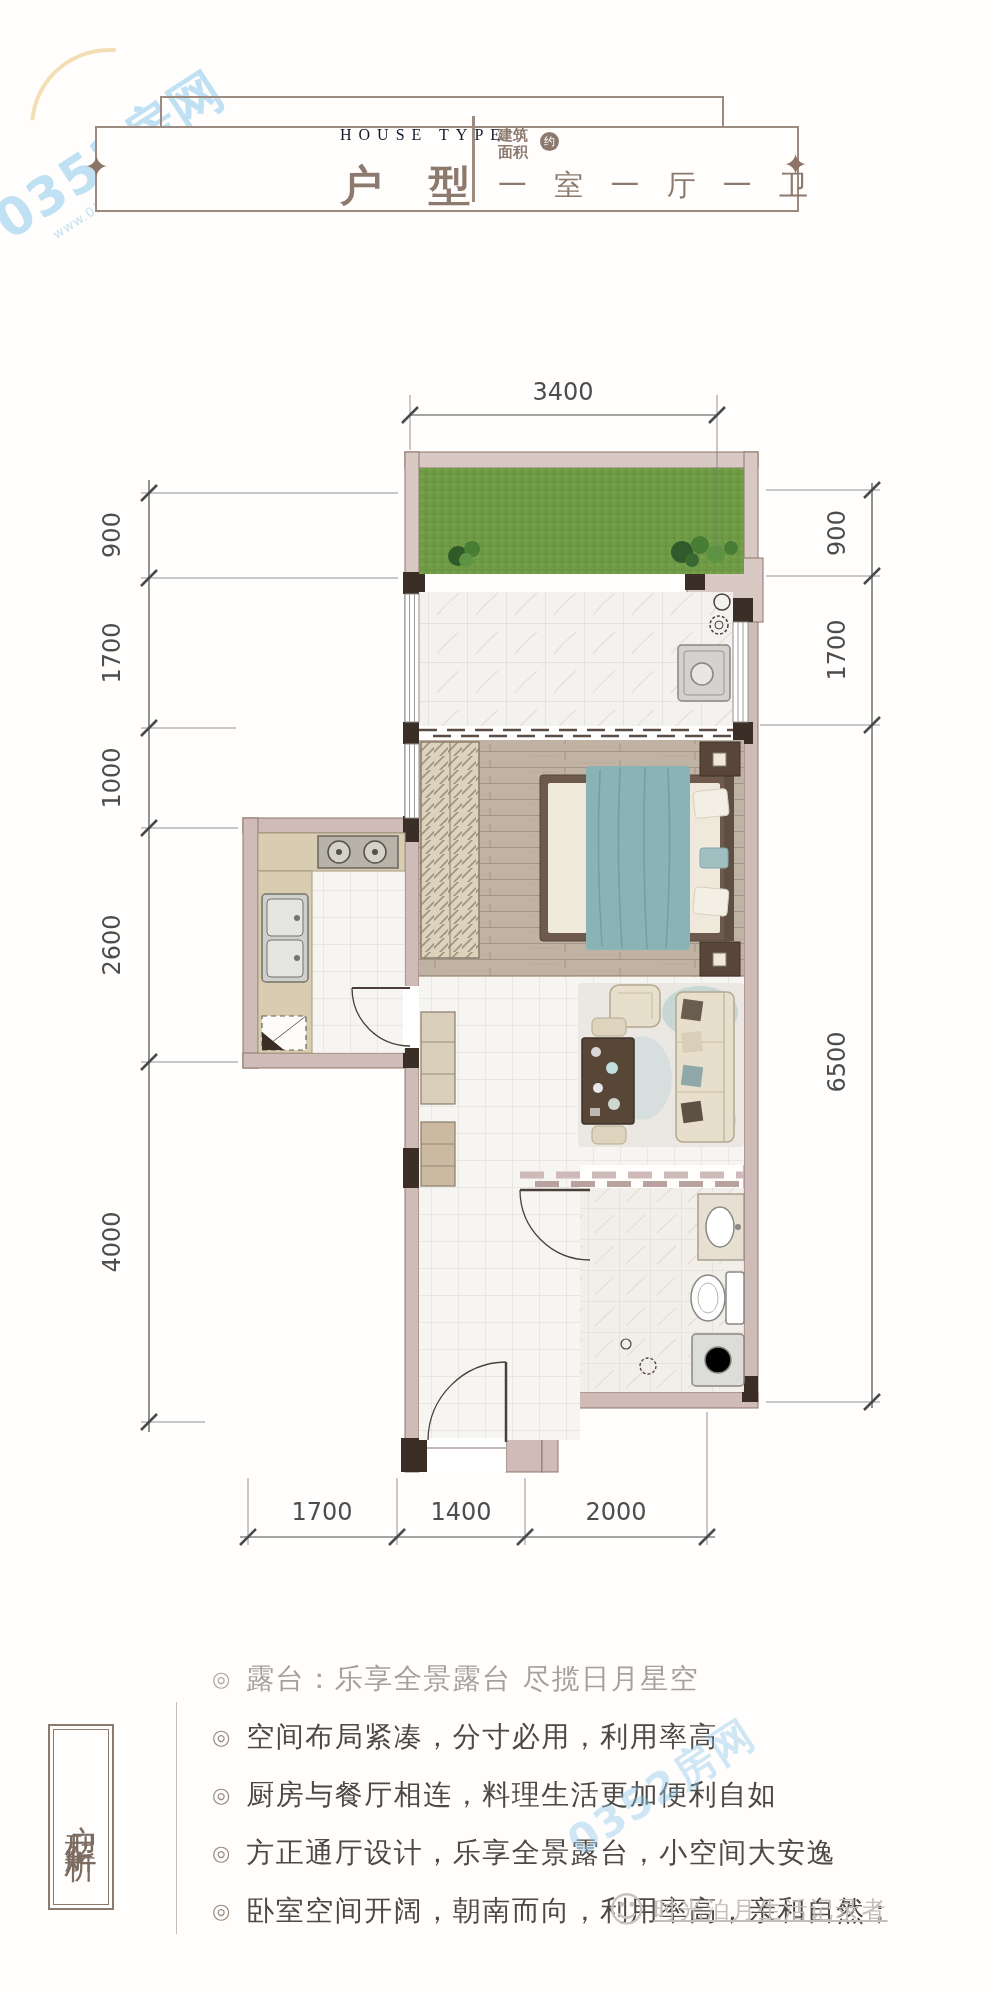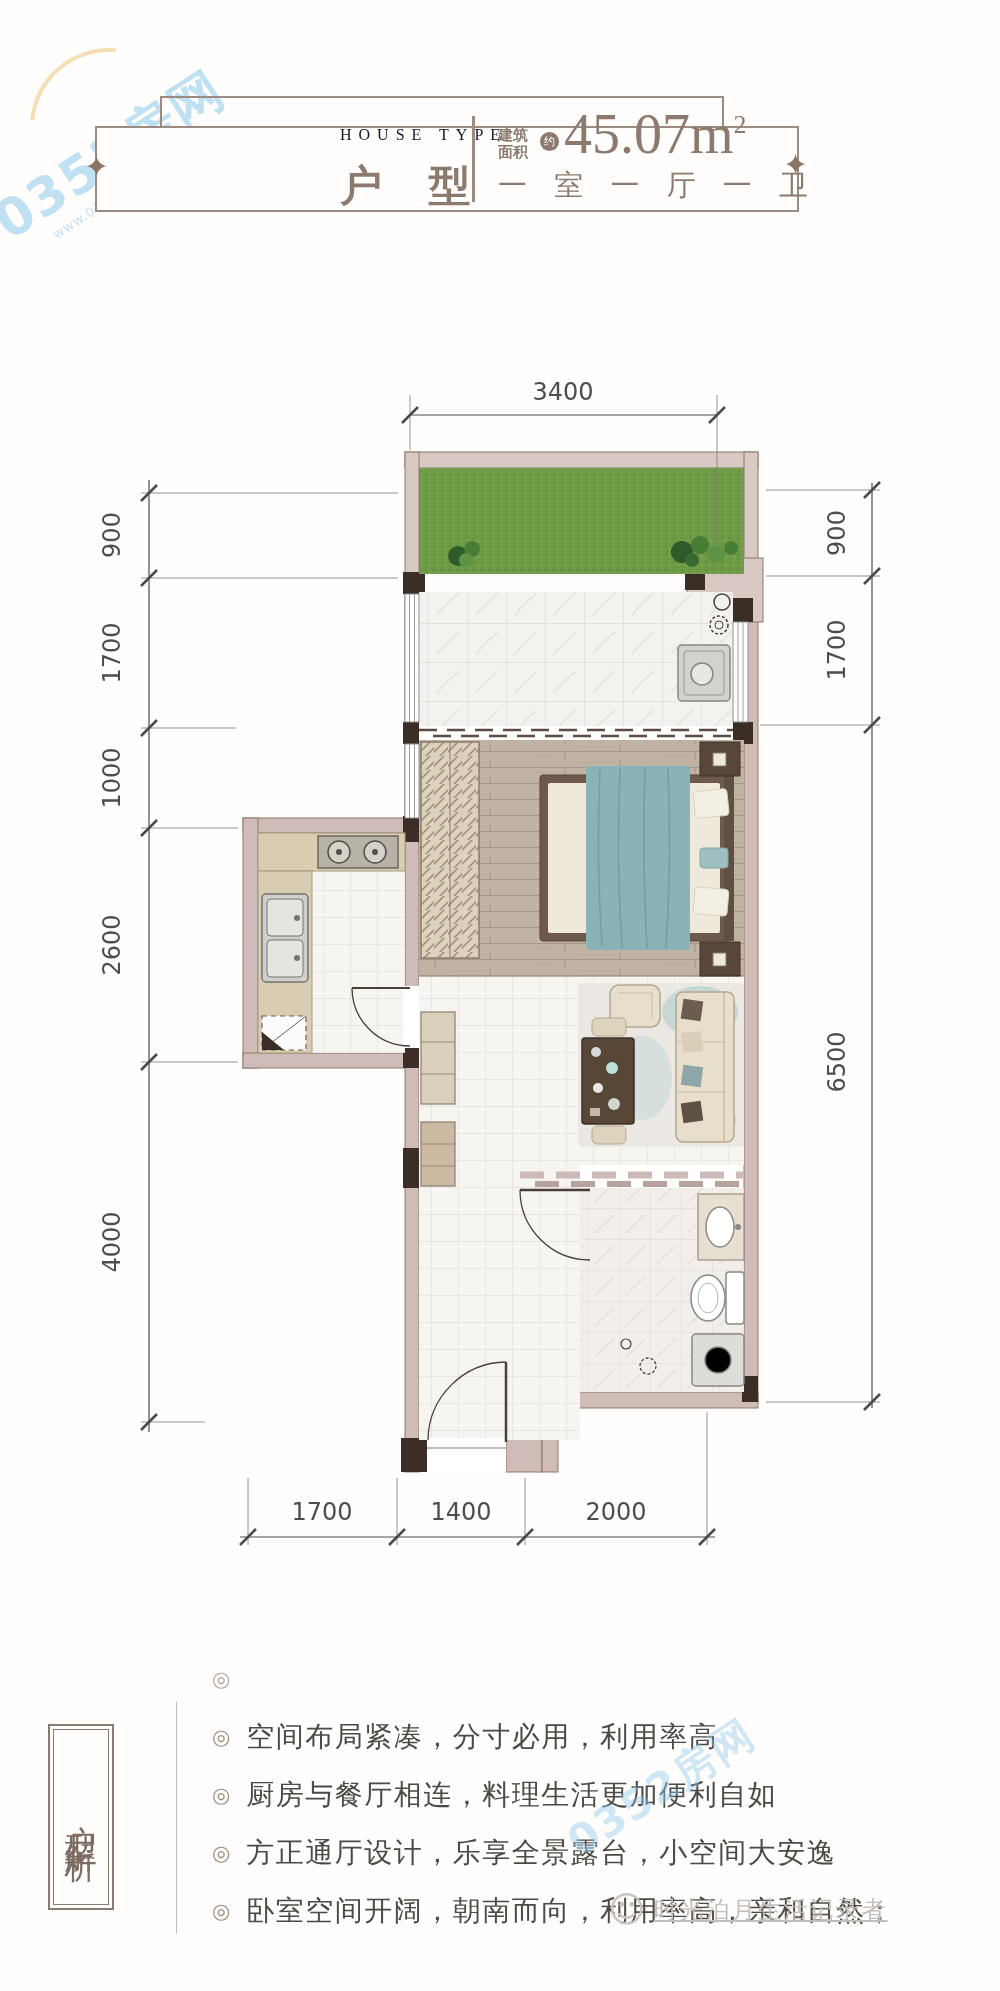--- a/index.html
+++ b/index.html
@@ -79,21 +79,20 @@
   <div class="hdr-diamond hdr-d-left">✦</div>
   <div class="hdr-diamond hdr-d-right2">✦</div>
   <div class="house-type">HOUSE TYPE</div>
   <div class="type-suffix">户 型</div>
   <div class="hdr-divider"></div>
   <div class="area-prefix">
     <span>建筑</span><br>
     <span>面积</span>
   </div>
   <div class="area-approx">约</div>
-  <div class="area-value"><span>45.07m</span><sup>2</sup></div>
   <div class="layout-row">一 室 一 厅 一 卫</div>
 
   <svg class="plan-svg" width="1000" height="1991" viewBox="0 0 1000 1991">
     <defs>
       <pattern id="pTile" width="27" height="27" patternUnits="userSpaceOnUse">
         <rect width="27" height="27" fill="#f7f5f2"></rect>
         <path d="M27 0 V27 M0 27 H27" stroke="#ddd8d1" stroke-width="1" fill="none"></path>
       </pattern>
       <pattern id="pTileBig" width="39" height="39" patternUnits="userSpaceOnUse">
         <rect width="39" height="39" fill="#f4f2ee"></rect>
@@ -424,20 +423,21 @@
   <div class="an-box">
     <div class="an-box-inner">
       <div class="an-title">户型解析</div>
     </div>
   </div>
   <div class="an-divider"></div>
 
   <div class="bullets">
     <div class="bullet-row light">
       <span class="bullet-dot">◎</span>
+      <span class="bullet-text">露台：乐享全景露台  尽揽日月星空</span>
     </div>
     <div class="bullet-row">
       <span class="bullet-dot">◎</span>
       <span class="bullet-text">空间布局紧凑，分寸必用，利用率高</span>
     </div>
     <div class="bullet-row">
       <span class="bullet-dot">◎</span>
       <span class="bullet-text">厨房与餐厅相连，料理生活更加便利自如</span>
     </div>
     <div class="bullet-row">

